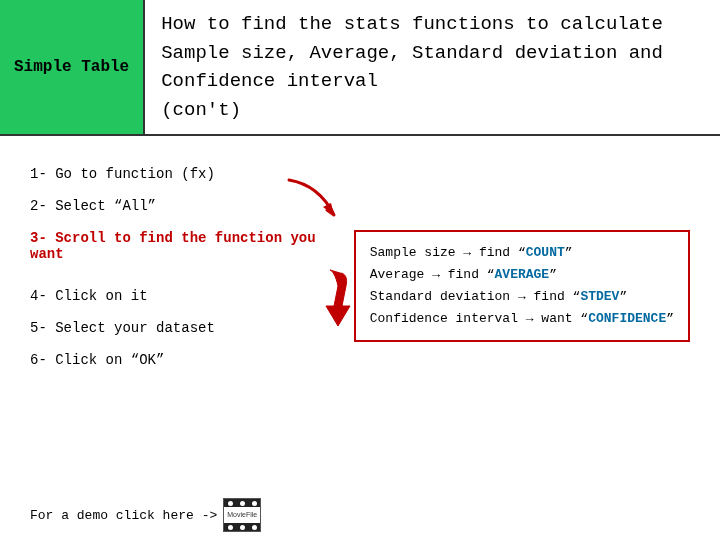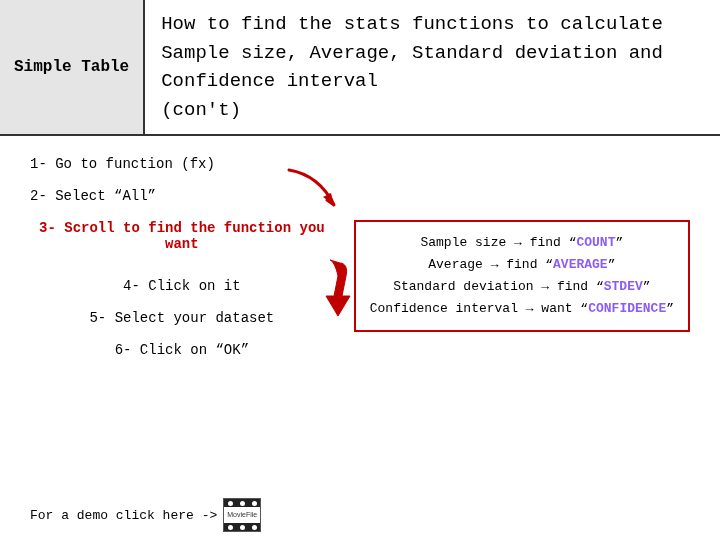--- a/index.html
+++ b/index.html
@@ -13,21 +13,21 @@
     }
 
     .header {
       display: flex;
       align-items: stretch;
       border-bottom: 2px solid #333;
       min-height: 70px;
     }
 
     .header-title-box {
-      background: #e5e5e5;
+      background: #22c55e;
       border-right: 2px solid #333;
       display: flex;
       align-items: center;
       justify-content: flex-start;
       padding: 10px 14px;
       min-width: 130px;
     }
 
     .header-title {
       font-family: 'Courier New', Courier, monospace;
@@ -42,40 +42,39 @@
       display: flex;
       align-items: center;
       font-family: 'Courier New', Courier, monospace;
       font-size: 19px;
       color: #000;
       line-height: 1.5;
       flex: 1;
     }
 
     .main-content {
-      padding: 20px 30px 10px 30px;
+      padding: 30px 30px 10px 30px;
     }
 
     .step {
       font-family: 'Courier New', Courier, monospace;
       font-size: 14px;
       color: #000;
       margin-bottom: 16px;
     }
 
     .step-3 {
       color: #c00000;
       font-weight: bold;
     }
 
     .steps-and-box {
       display: flex;
       align-items: flex-start;
       position: relative;
-      text-align: center;
     }
 
     .steps-left {
       flex: 1;
     }
 
     .info-box {
       border: 2px solid #c00000;
       padding: 10px 14px;
       margin-left: 20px;
@@ -83,21 +82,21 @@
       min-width: 270px;
       background: #fff;
       font-family: 'Courier New', Courier, monospace;
       font-size: 13px;
       line-height: 1.7;
       color: #000;
     }
 
     .info-box .label-bold {
       font-weight: bold;
-      color: #8b5cf6;
+      color: #0369a1;
     }
 
     .footer {
       position: absolute;
       bottom: 16px;
       left: 30px;
       display: flex;
       align-items: center;
       font-family: 'Courier New', Courier, monospace;
       font-size: 13px;

